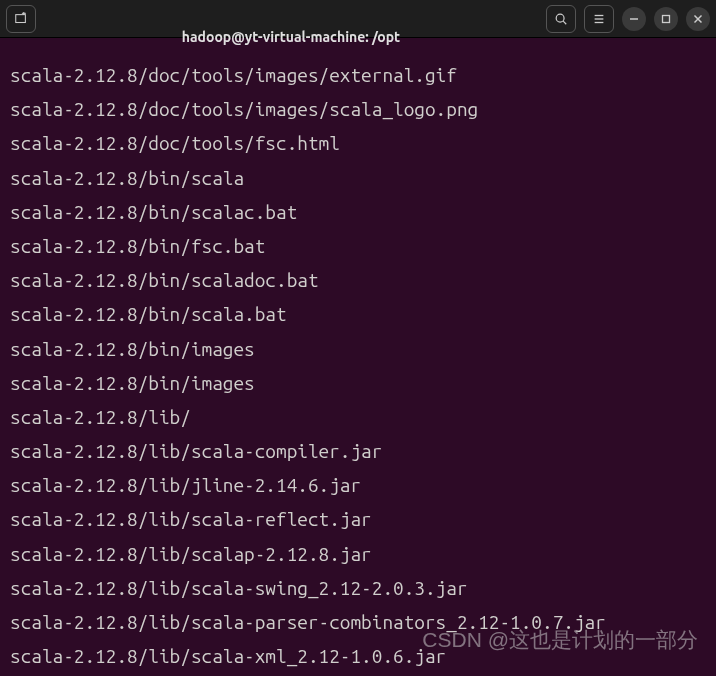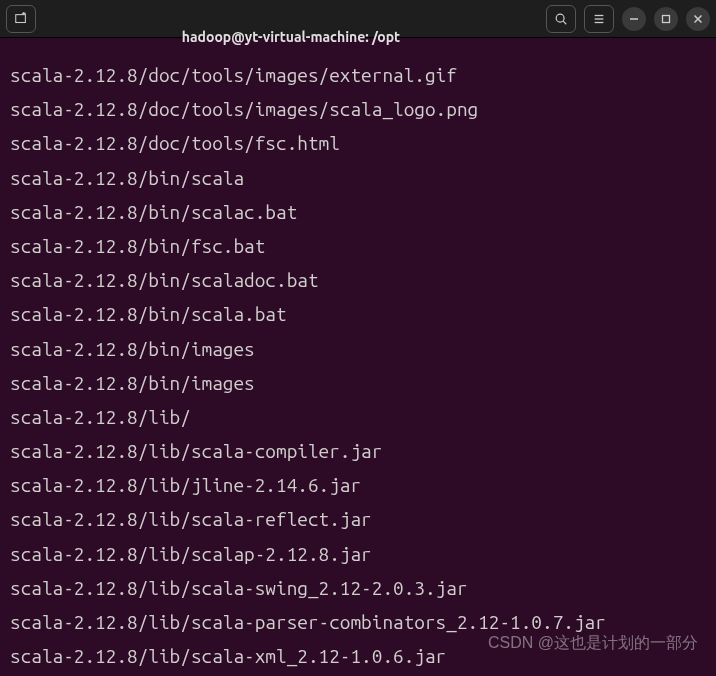--- a/index.html
+++ b/index.html
@@ -84,21 +84,21 @@
       height: 16px;
       background: #d0cfcc;
       vertical-align: text-bottom;
       margin-left: 2px;
     }
     .watermark {
       position: absolute;
       bottom: 22px;
       right: 18px;
       color: rgba(200,200,200,0.55);
-      font-size: 16px;
+      font-size: 21px;
       font-family: sans-serif;
       pointer-events: none;
       margin-top: 29px;
     }
   </style>
 </head>
 <body>
 
 <div class="titlebar">
   <div class="titlebar-left">

